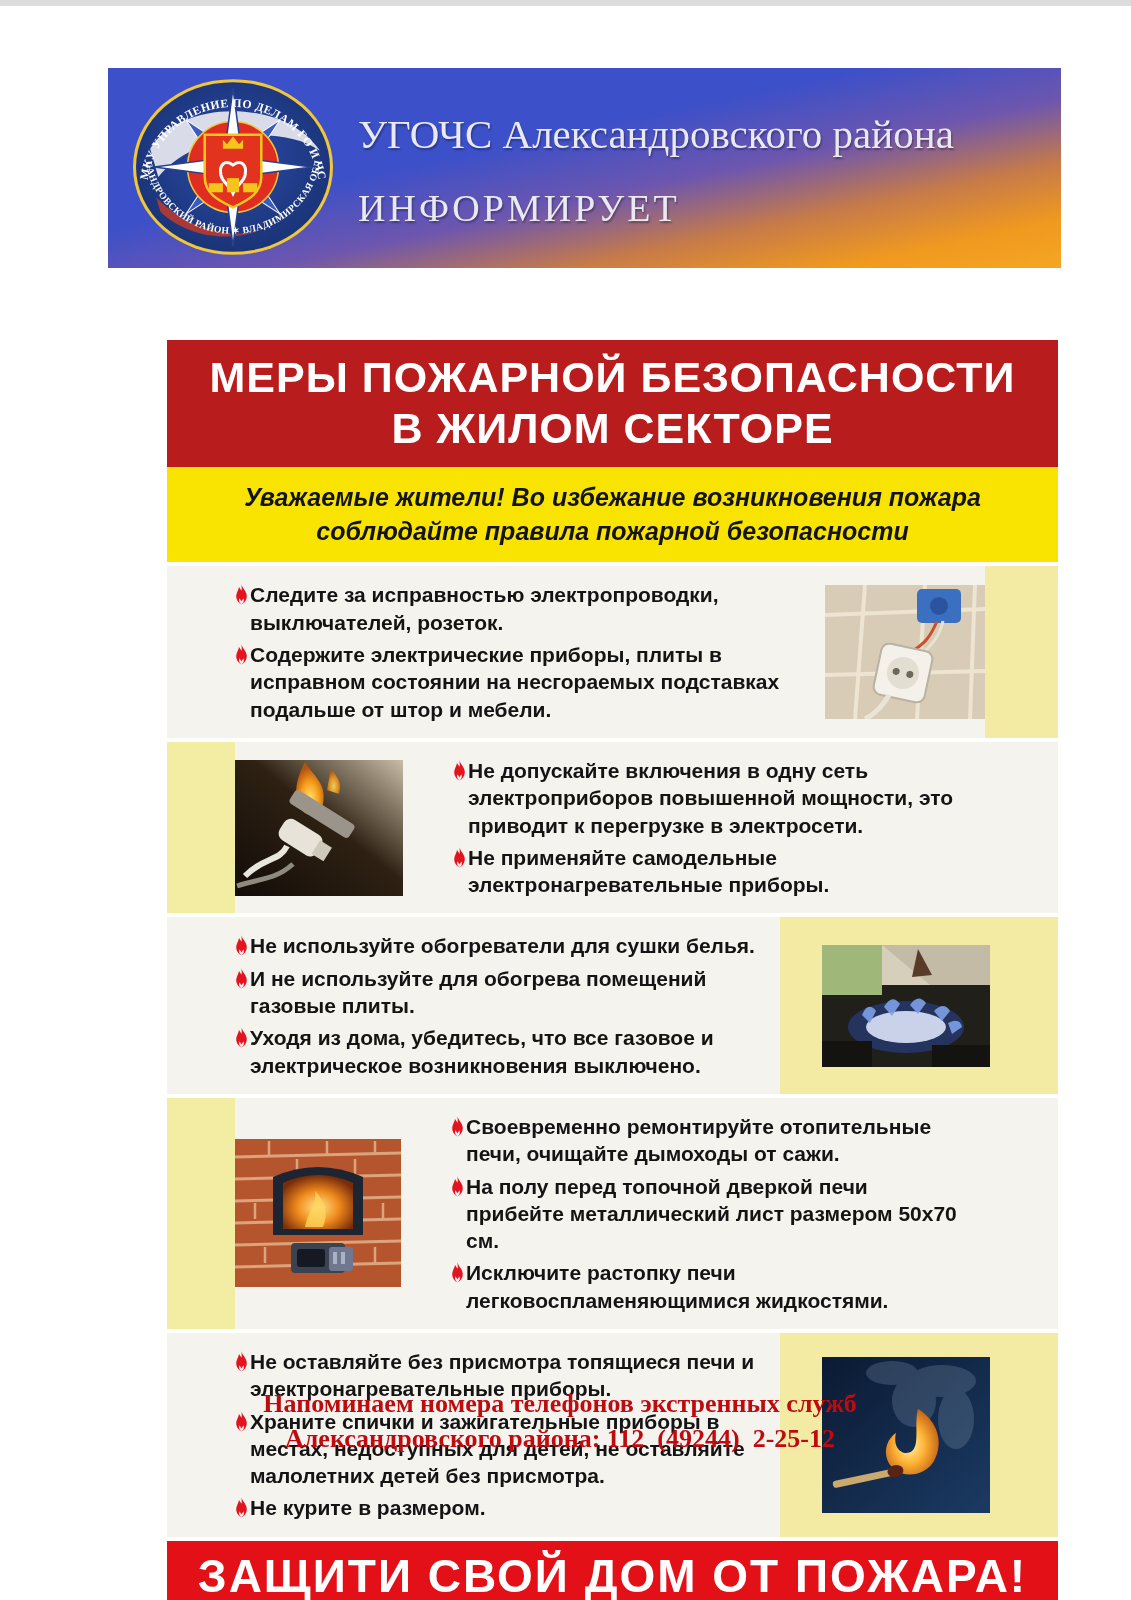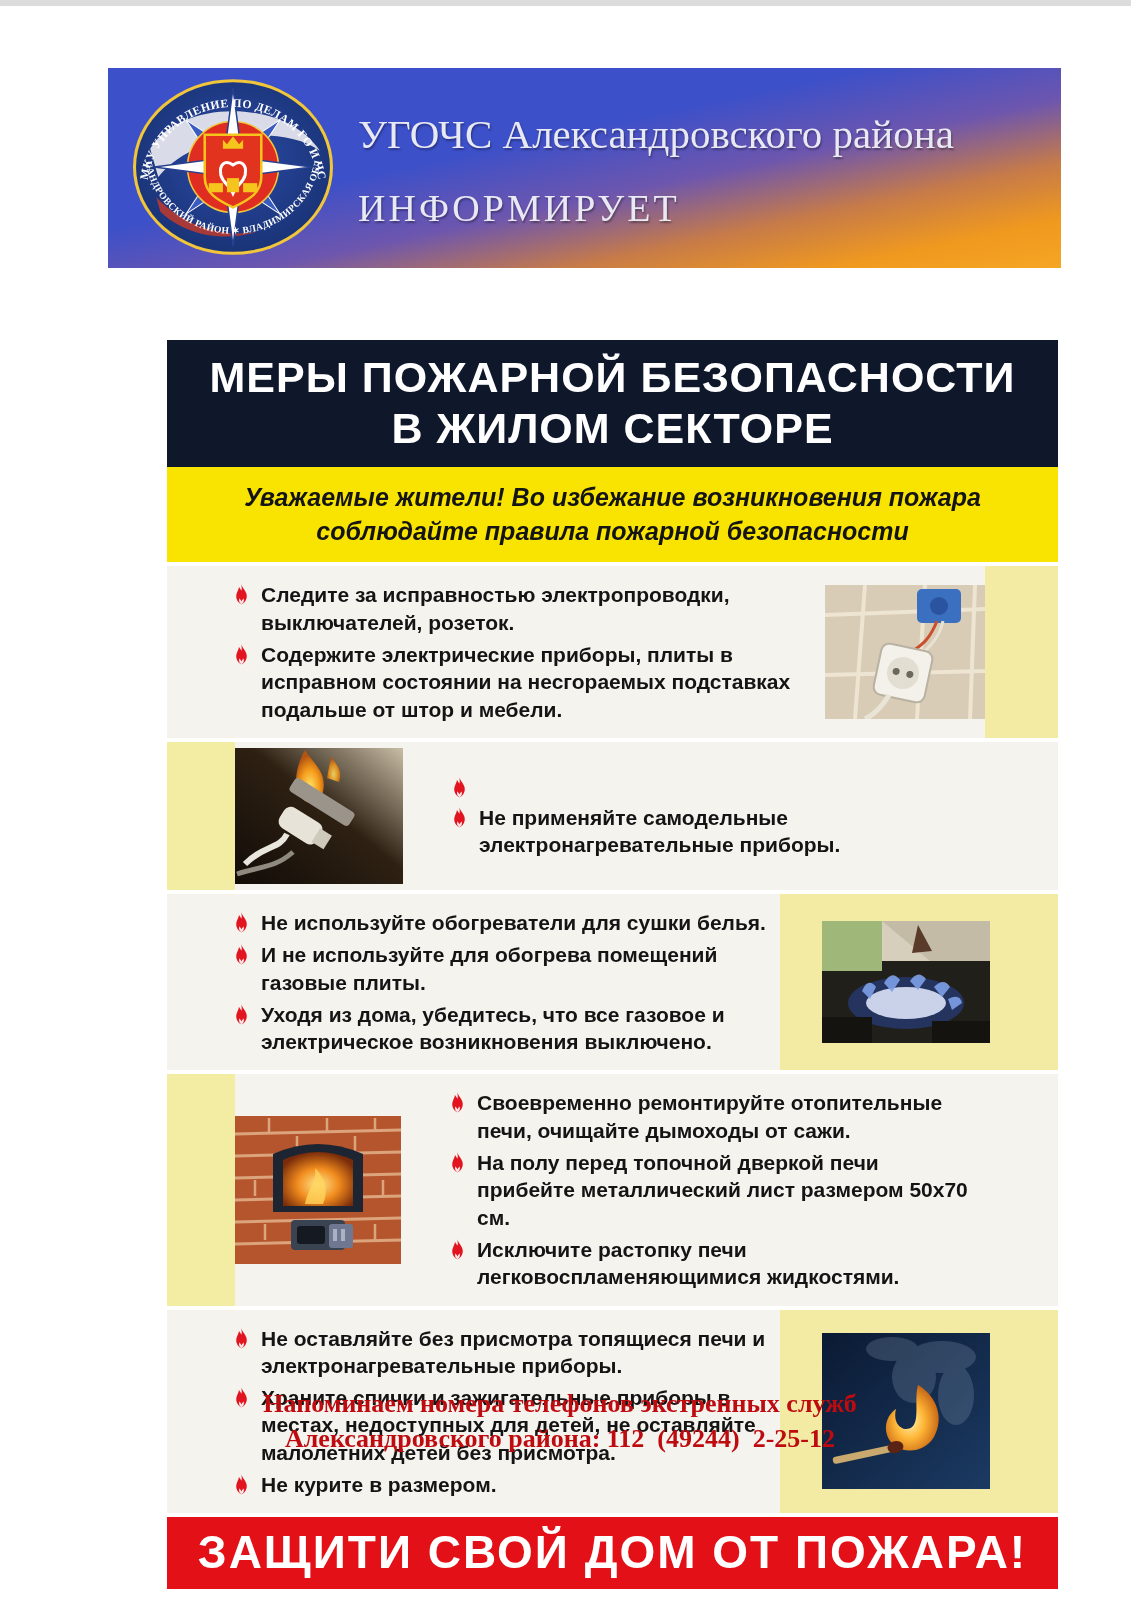--- a/index.html
+++ b/index.html
@@ -18,37 +18,37 @@
     font-family:"Liberation Serif",serif;}
   .banner-title{position:absolute;left:0;right:0;top:42px;font-size:41px;font-weight:400;
     text-shadow:1px 2px 2px rgba(0,0,0,.35);white-space:nowrap;}
   .banner-subtitle{position:absolute;left:0;right:0;top:118px;font-size:38px;letter-spacing:3px;
     text-shadow:1px 2px 2px rgba(0,0,0,.35);white-space:nowrap;}
   .logo{position:absolute;left:24px;top:10px;width:202px;height:178px;}
 
   
   .poster{position:absolute;left:167px;top:340px;width:891px;}
   .poster-header{
-    background:#0f172a;color:#ffffff;text-align:center;
+    background:#b91c1c;color:#ffffff;text-align:center;
     font-weight:bold;font-size:43px;line-height:1.18;letter-spacing:1px;
     padding:12px 6px 14px 6px;
   }
   .poster-sub{
     background:#f8e400;color:#141414;text-align:center;
     font-weight:bold;font-size:25px;line-height:1.34;padding:14px 60px;font-style:italic;
   }
   .section{display:flex;align-items:center;background:#f5f3ee;margin-top:4px;}
   .stripe-left{align-self:stretch;width:68px;background:#f2eda2;flex:0 0 auto;}
   .stripe-right{align-self:stretch;width:73px;background:#f3eba4;flex:0 0 auto;}
   .photo-wrap-right{align-self:stretch;display:flex;align-items:center;background:#f3eba4;
     padding:0 68px 0 42px;flex:0 0 auto;}
   .photo{flex:0 0 auto;display:block;}
   .bullets{list-style:none;margin:10px 0;padding:0 10px 0 66px;flex:1 1 auto;}
   .section.photo-left .bullets{padding-left:48px;}
-  .bullet{display:flex;align-items:flex-start;gap:11px;margin:5px 0;
+  .bullet{display:flex;align-items:flex-start;margin:5px 0;
     font-weight:bold;font-size:21px;line-height:1.3;color:#141414;}
   .bullet .flame{flex:0 0 auto;margin-top:2px;}
   .bullet .txt{display:block;max-width:560px;}
   .section.photo-left .bullet .txt{max-width:500px;}
   .poster-footer{
     margin-top:4px;background:#e31017;color:#ffffff;text-align:center;
     font-weight:bold;font-size:46px;letter-spacing:2px;padding:8px 0 10px 0;
   }
 
   
@@ -180,20 +180,21 @@
       </g>
       <path d="M10 116 C30 96 44 102 52 86" stroke="#e9e6dd" stroke-width="6" fill="none"></path>
       <path d="M2 126 C26 118 40 120 58 104" stroke="#8e8a80" stroke-width="5" fill="none"></path>
     </svg>
     <ul class="bullets">
       <li class="bullet">
         <svg class="flame" width="17" height="23" viewBox="0 0 20 26">
             <path d="M10 1 C11 6 15 8 16 13 C17 18 14 23 10 24.5 C6 23 3 18 4 13 C5 9 7 7 7 4 C8 6 9 7 10 8.5 C10.6 6 10 3 10 1 Z" fill="#e11420"></path>
             <path d="M10 24.5 C7.4 23.4 6.4 20 7.5 17.4 C8.3 19 9.5 19.6 10 21.2 C10.5 19.6 11.6 19 12.4 17.4 C13.5 20 12.6 23.4 10 24.5 Z" fill="#ffffff" opacity="0.9"></path>
           </svg>
+        <span class="txt">Не допускайте включения в одну сеть электроприборов повышенной мощности, это приводит к перегрузке в электросети.</span>
       </li>
       <li class="bullet">
         <svg class="flame" width="17" height="23" viewBox="0 0 20 26">
             <path d="M10 1 C11 6 15 8 16 13 C17 18 14 23 10 24.5 C6 23 3 18 4 13 C5 9 7 7 7 4 C8 6 9 7 10 8.5 C10.6 6 10 3 10 1 Z" fill="#e11420"></path>
             <path d="M10 24.5 C7.4 23.4 6.4 20 7.5 17.4 C8.3 19 9.5 19.6 10 21.2 C10.5 19.6 11.6 19 12.4 17.4 C13.5 20 12.6 23.4 10 24.5 Z" fill="#ffffff" opacity="0.9"></path>
           </svg>
         <span class="txt">Не применяйте самодельные электронагревательные приборы.</span>
       </li>
     </ul>
   </div>

